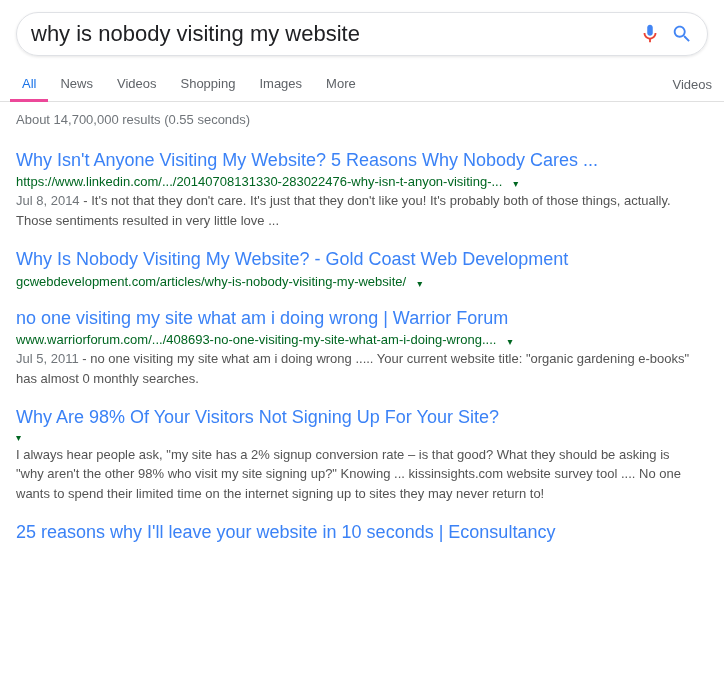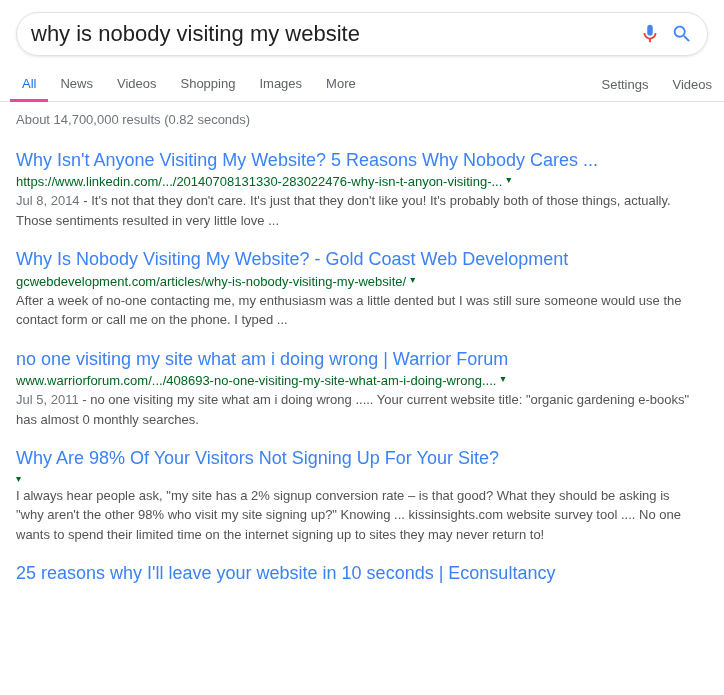--- a/index.html
+++ b/index.html
@@ -102,22 +102,22 @@
       color: #3b82f6;
       text-decoration: none;
       line-height: 1.3;
     }
 
     .result-url {
       font-size: 13px;
       color: #006621;
       margin: 2px 0;
       display: flex;
-      align-items: flex-start;
-      gap: 4px;
+      align-items: flex-end;
+      gap: 11px;
     }
     .url-arrow {
       color: #006621;
       font-size: 10px;
     }
     .result-snippet {
       font-size: 13px;
       color: #545454;
       line-height: 1.5;
       margin-top: 2px;
@@ -150,26 +150,25 @@
 </div>
 
 <div class="nav-tabs">
   <div class="nav-tab active">All</div>
   <div class="nav-tab">News</div>
   <div class="nav-tab">Videos</div>
   <div class="nav-tab">Shopping</div>
   <div class="nav-tab">Images</div>
   <div class="nav-tab">More</div>
   <div class="nav-right">
-    <div class="nav-tab-right">Settings</div>
     <div class="nav-tab-right">Videos</div>
   </div>
 </div>
 
-<div class="results-info">About 14,700,000 results (0.82 seconds)</div>
+<div class="results-info">About 14,700,000 results (0.55 seconds)</div>
 
 <div class="results-container">
 
   <div class="result-item">
     <div class="result-title">
       <a href="#">Why Isn't Anyone Visiting My Website? 5 Reasons Why Nobody Cares ...</a>
     </div>
     <div class="result-url">
       <span>https://www.linkedin.com/.../20140708131330-283022476-why-isn-t-anyon-visiting-...</span>
       <span class="url-arrow">▾</span>
@@ -181,23 +180,20 @@
   </div>
 
   <div class="result-item">
     <div class="result-title">
       <a href="#">Why Is Nobody Visiting My Website? - Gold Coast Web Development</a>
     </div>
     <div class="result-url">
       <span>gcwebdevelopment.com/articles/why-is-nobody-visiting-my-website/</span>
       <span class="url-arrow">▾</span>
     </div>
-    <div class="result-snippet">
-      <span>After a week of no-one contacting me, my enthusiasm was a little dented but I was still sure someone would use the contact form or call me on the phone. I typed ...</span>
-    </div>
   </div>
 
   <div class="result-item">
     <div class="result-title">
       <a href="#">no one visiting my site what am i doing wrong | Warrior Forum</a>
     </div>
     <div class="result-url">
       <span>www.warriorforum.com/.../408693-no-one-visiting-my-site-what-am-i-doing-wrong....</span>
       <span class="url-arrow">▾</span>
     </div>

